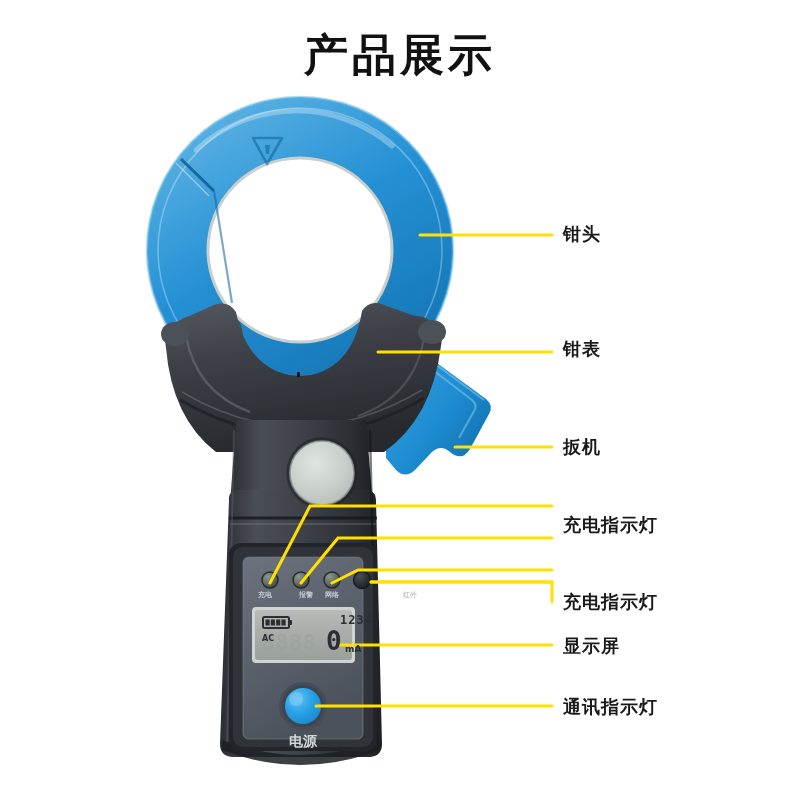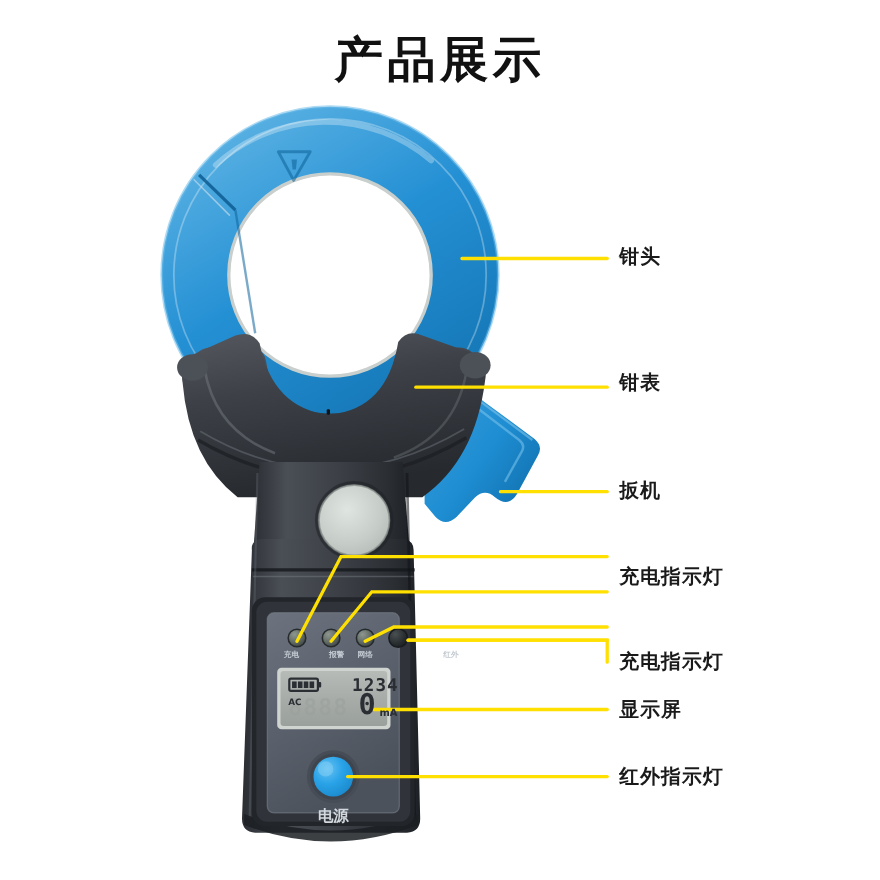--- a/index.html
+++ b/index.html
@@ -287,28 +287,28 @@
       <path d="M 316 706 L 552 706" stroke="#ffe000" stroke-width="3"></path>
     </g>
   </svg>
 
   <div class="callout-label" style="left:563px;top:222px;">钳头</div>
   <div class="callout-label" style="left:563px;top:337px;">钳表</div>
   <div class="callout-label" style="left:563px;top:435px;">扳机</div>
   <div class="callout-label" style="left:563px;top:481px;margin-top:32px;">充电指示灯</div>
   <div class="callout-label" style="left:563px;top:590px;">充电指示灯</div>
   <div class="callout-label" style="left:563px;top:634px;">显示屏</div>
-  <div class="callout-label" style="left:563px;top:695px;">红外指示灯</div>
+  <div class="callout-label" style="left:563px;top:695px;">通讯指示灯</div>
 
   <div style="position:absolute;left:258px;top:590px;width:24px;font-size:7px;font-weight:700;color:#c3c9d1;font-family:'DejaVu Sans',sans-serif;">充电</div>
   <div style="position:absolute;left:289px;top:590px;width:24px;text-align:right;font-size:7px;font-weight:700;color:#c3c9d1;font-family:'DejaVu Sans',sans-serif;">报警</div>
   <div style="position:absolute;left:320px;top:590px;width:24px;text-align:center;font-size:7px;font-weight:700;color:#c3c9d1;font-family:'DejaVu Sans',sans-serif;">网络</div>
   <div style="position:absolute;left:350px;top:590px;width:24px;text-align:center;font-size:7px;font-weight:700;color:#c3c9d1;font-family:'DejaVu Sans',sans-serif;margin-left:48px;">红外</div>
 
-  <div style="position:absolute;left:320px;top:613px;font-size:16px;font-weight:700;color:#2b2f33;font-family:'DejaVu Sans Mono',monospace;letter-spacing:1px;">1234</div>
+  <div style="position:absolute;left:340px;top:613px;font-size:12px;font-weight:700;color:#2b2f33;font-family:'DejaVu Sans Mono',monospace;letter-spacing:1px;">1234</div>
   <div style="position:absolute;left:262px;top:634px;font-size:8px;font-weight:700;color:#2b2f33;font-family:'DejaVu Sans',sans-serif;">AC</div>
   <div style="position:absolute;left:326px;top:628px;font-size:26px;font-weight:700;color:#2b2f33;font-family:'DejaVu Sans Mono',monospace;line-height:26px;">0</div>
   <div style="position:absolute;left:345px;top:644px;font-size:9px;font-weight:700;color:#2b2f33;font-family:'DejaVu Sans',sans-serif;">mA</div>
 
   <div style="position:absolute;left:283px;top:733px;width:40px;text-align:center;font-size:14px;font-weight:700;color:#d3d8de;font-family:Liberation Mono, monospace;">电源</div>
 
   <div style="position:absolute;left:147px;top:97px;width:306px;height:306px;border-radius:50%;"></div>
   <div style="position:absolute;left:386px;top:330px;width:110px;height:150px;"></div>
   <div style="position:absolute;left:262px;top:572px;width:16px;height:16px;border-radius:50%;"></div>
   <div style="position:absolute;left:293px;top:572px;width:16px;height:16px;border-radius:50%;"></div>

